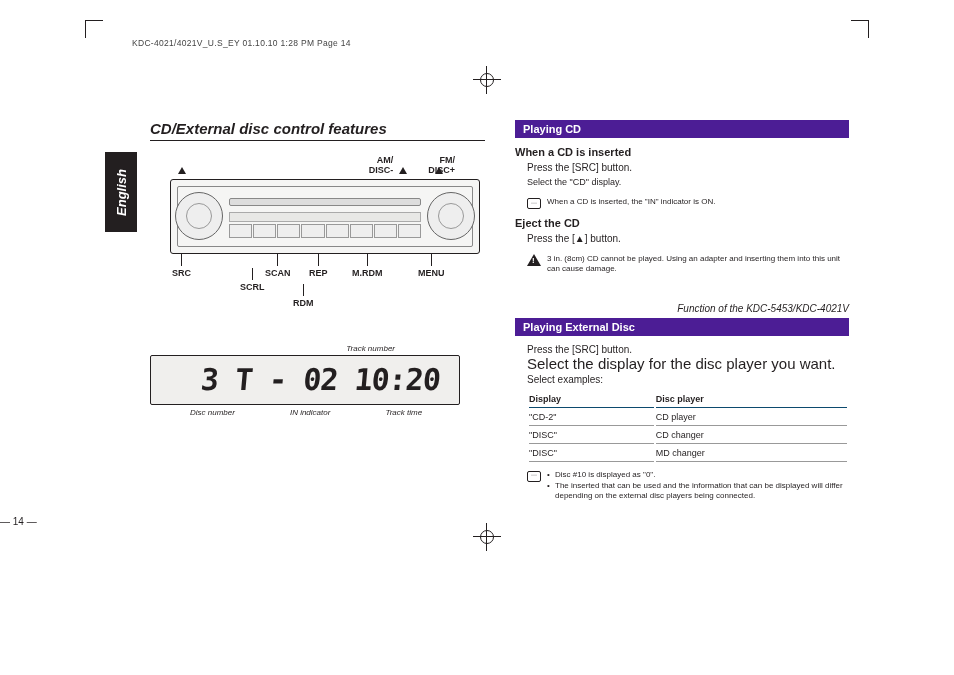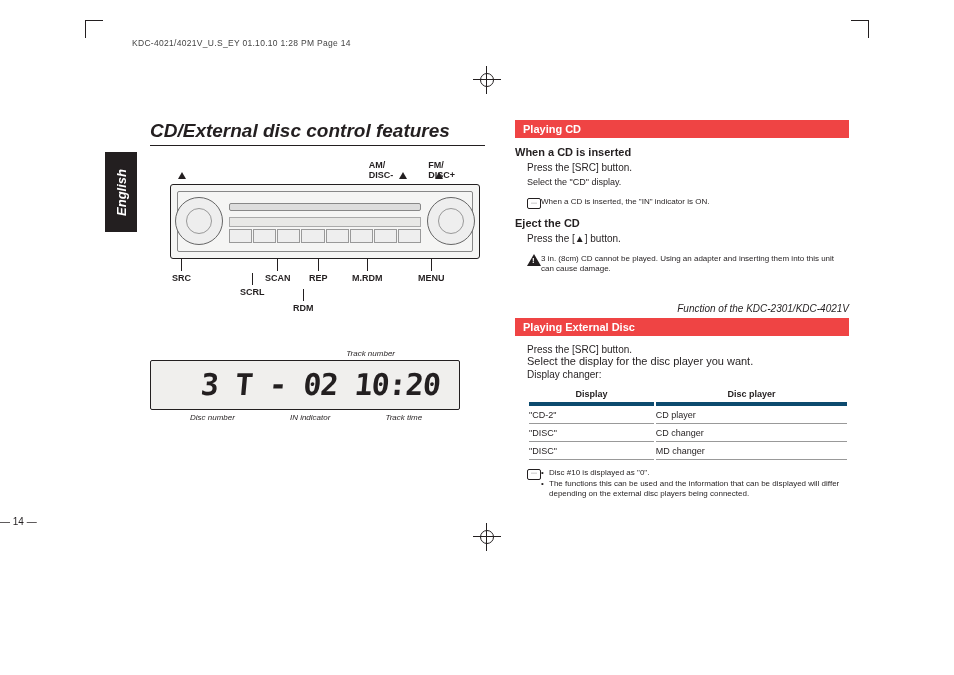--- a/index.html
+++ b/index.html
@@ -16,25 +16,25 @@
 .reg .circ { position:absolute; left:3px; top:3px; width:14px; height:14px; border:1px solid #231f20; border-radius:50%; }
 
 .content { position:absolute; top:120px; left:105px; right:105px; display:flex; gap:30px; }
 
 .left-col { width:380px; }
 .right-col { flex:1; }
 
 .english-tab { position:absolute; left:105px; top:152px; width:32px; height:80px; background:#231f20; color:#fff; font-style:italic; font-weight:bold; font-size:13px; display:flex; align-items:center; justify-content:center; }
 .english-tab span { transform:rotate(-90deg); white-space:nowrap; }
 
-.section-title { font-style:italic; font-weight:bold; font-size:19px; border-bottom:1.5px solid #231f20; padding-bottom:3px; margin-bottom:15px; margin-left:45px; }
+.section-title { font-style:italic; font-weight:bold; font-size:15px; border-bottom:1.5px solid #231f20; padding-bottom:3px; margin-bottom:15px; margin-left:45px; }
 
 .diagram-area { margin-left:45px; }
 .stereo-labels-top { display:flex; justify-content:flex-end; gap:35px; font-size:9px; font-weight:bold; margin-bottom:3px; padding-right:30px; }
-.stereo-labels-top div { text-align:left; line-height:1.1; }
+.stereo-labels-top div { text-align:right; line-height:1.1; }
 
 .stereo { width:310px; height:75px; border:1.5px solid #231f20; background:#f5f5f4; border-radius:3px; position:relative; margin-left:20px; }
 .stereo-inner { position:absolute; inset:6px; border:1px solid #888; border-radius:2px; }
 .stereo-knob-l { position:absolute; left:4px; top:12px; width:48px; height:48px; border:1px solid #666; border-radius:50%; background:#eee; }
 .stereo-knob-l::after { content:""; position:absolute; inset:10px; border:1px solid #999; border-radius:50%; }
 .stereo-knob-r { position:absolute; right:4px; top:12px; width:48px; height:48px; border:1px solid #666; border-radius:50%; background:#eee; }
 .stereo-knob-r::after { content:""; position:absolute; inset:10px; border:1px solid #999; border-radius:50%; }
 .stereo-slot { position:absolute; left:58px; right:58px; top:18px; height:8px; border:1px solid #888; border-radius:2px; background:#ddd; }
 .stereo-btns { position:absolute; left:58px; right:58px; top:44px; height:14px; display:flex; gap:1px; }
 .stereo-btns span { flex:1; border:1px solid #999; background:#eee; }
@@ -48,32 +48,32 @@
 
 .display-area { margin-left:45px; margin-top:50px; }
 .display-label { font-size:8px; font-style:italic; text-align:right; margin-right:90px; margin-bottom:2px; }
 .display-box { width:310px; height:50px; border:1.5px solid #231f20; background:#f0efed; position:relative; border-radius:2px; display:flex; align-items:center; font-family:'Courier New',monospace; font-size:30px; font-weight:bold; letter-spacing:-1px; padding-left:50px; }
 .display-digits { font-family: 'Segment7', 'DSEG', monospace; transform:skewX(-5deg); }
 .display-anno { display:flex; font-size:8px; font-style:italic; margin-top:3px; }
 .display-anno .da1 { margin-left:40px; }
 .display-anno .da2 { margin-left:55px; }
 .display-anno .da3 { margin-left:55px; }
 
-.black-bar { background:#ef4444; color:#fff; font-weight:bold; font-size:11px; padding:3px 8px; margin-bottom:8px; }
+.black-bar { background:#4c1d95; color:#fff; font-weight:bold; font-size:11px; padding:3px 8px; margin-bottom:8px; }
 .sub-heading { font-weight:bold; font-size:11px; margin-bottom:3px; }
 .body-text { font-size:10px; line-height:1.4; margin-left:12px; margin-bottom:8px; }
-.note-row { display:flex; align-items:flex-start; margin-left:12px; margin-bottom:8px; font-size:8px; line-height:1.3; }
+.note-row { display:flex; align-items:flex-start; gap:6px; margin-left:12px; margin-bottom:8px; font-size:8px; line-height:1.3; }
 .note-icon { width:14px; height:11px; border:1px solid #231f20; border-radius:2px; font-size:6px; display:flex; align-items:center; justify-content:center; flex-shrink:0; margin-top:1px; }
 .warn-icon { width:0; height:0; border-left:7px solid transparent; border-right:7px solid transparent; border-bottom:12px solid #231f20; position:relative; flex-shrink:0; }
 .warn-icon::after { content:"!"; position:absolute; left:-2px; top:2px; color:#fff; font-size:8px; font-weight:bold; }
 
 .func-header { font-style:italic; font-size:10px; text-align:right; margin-bottom:4px; margin-top:28px; }
 
 .tbl { width:100%; font-size:9px; margin-top:4px; margin-bottom:6px; }
-.tbl th { text-align:center; border-bottom:4px solid #0c4a6e; padding:3px 0; font-weight:bold; }
+.tbl th { text-align:left; border-bottom:1px solid #0c4a6e; padding:3px 0; font-weight:bold; }
 .tbl td { border-bottom:0.5px solid #999; padding:2.5px 0; }
 
 .bullet-notes { font-size:8px; line-height:1.35; }
 .bullet-notes li { list-style:none; position:relative; padding-left:8px; }
 .bullet-notes li::before { content:"•"; position:absolute; left:0; }
 
 .page-num { position:absolute; bottom:148px; left:0; width:100%; text-align:left; font-size:10px; }
 
 .frame-corner { position:absolute; width:18px; height:18px; }
 .fc-tl { top:20px; left:85px; border-top:1px solid #231f20; border-left:1px solid #231f20; }
@@ -165,25 +165,25 @@
         <div class="note-icon">⋯</div>
         <div>When a CD is inserted, the "IN" indicator is ON.</div>
       </div>
       <div class="sub-heading">Eject the CD</div>
       <div class="body-text">Press the [▲] button.</div>
       <div class="note-row">
         <div class="warn-icon"></div>
         <div>3 in. (8cm) CD cannot be played. Using an adapter and inserting them into this unit can cause damage.</div>
       </div>
 
-      <div class="func-header">Function of the KDC-2301/KDC-4021V</div>
+      <div class="func-header">Function of the KDC-5453/KDC-4021V</div>
       <div class="black-bar">Playing External Disc</div>
       <div style="font-size:10px;margin-left:12px;">Press the [SRC] button.</div>
-      <div style="font-size:11px;margin-left:12px;">Select the display for the disc player you want.</div>
-      <div style="font-size:10px;margin-left:12px;margin-top:2px;">Display changer:</div>
+      <div style="font-size:15px;margin-left:12px;">Select the display for the disc player you want.</div>
+      <div style="font-size:10px;margin-left:12px;margin-top:2px;">Select examples:</div>
 
       <table class="tbl" style="margin-left:12px;width:calc(100% - 12px);">
         <tbody>
             <tr>
               <th>Display</th>
               <th>Disc player</th>
             </tr>
         <tr>
               <td>"CD-2"</td>
               <td>CD player</td>
@@ -196,21 +196,21 @@
               <td>"DISC"</td>
               <td>MD changer</td>
             </tr>
       </tbody>
         </table>
 
       <div class="note-row">
         <div class="note-icon">⋯</div>
         <ul class="bullet-notes">
           <li>Disc #10 is displayed as "0".</li>
-          <li>The functions this can be used and the information that can be displayed will differ depending on the external disc players being connected.</li>
+          <li>The inserted that can be used and the information that can be displayed will differ depending on the external disc players being connected.</li>
         </ul>
       </div>
     </div>
   </div>
 
   <div class="page-num">— 14 —</div>
   <div class="reg-bottom">
       <div class="reg">
         <div class="circ"></div>
       </div>

